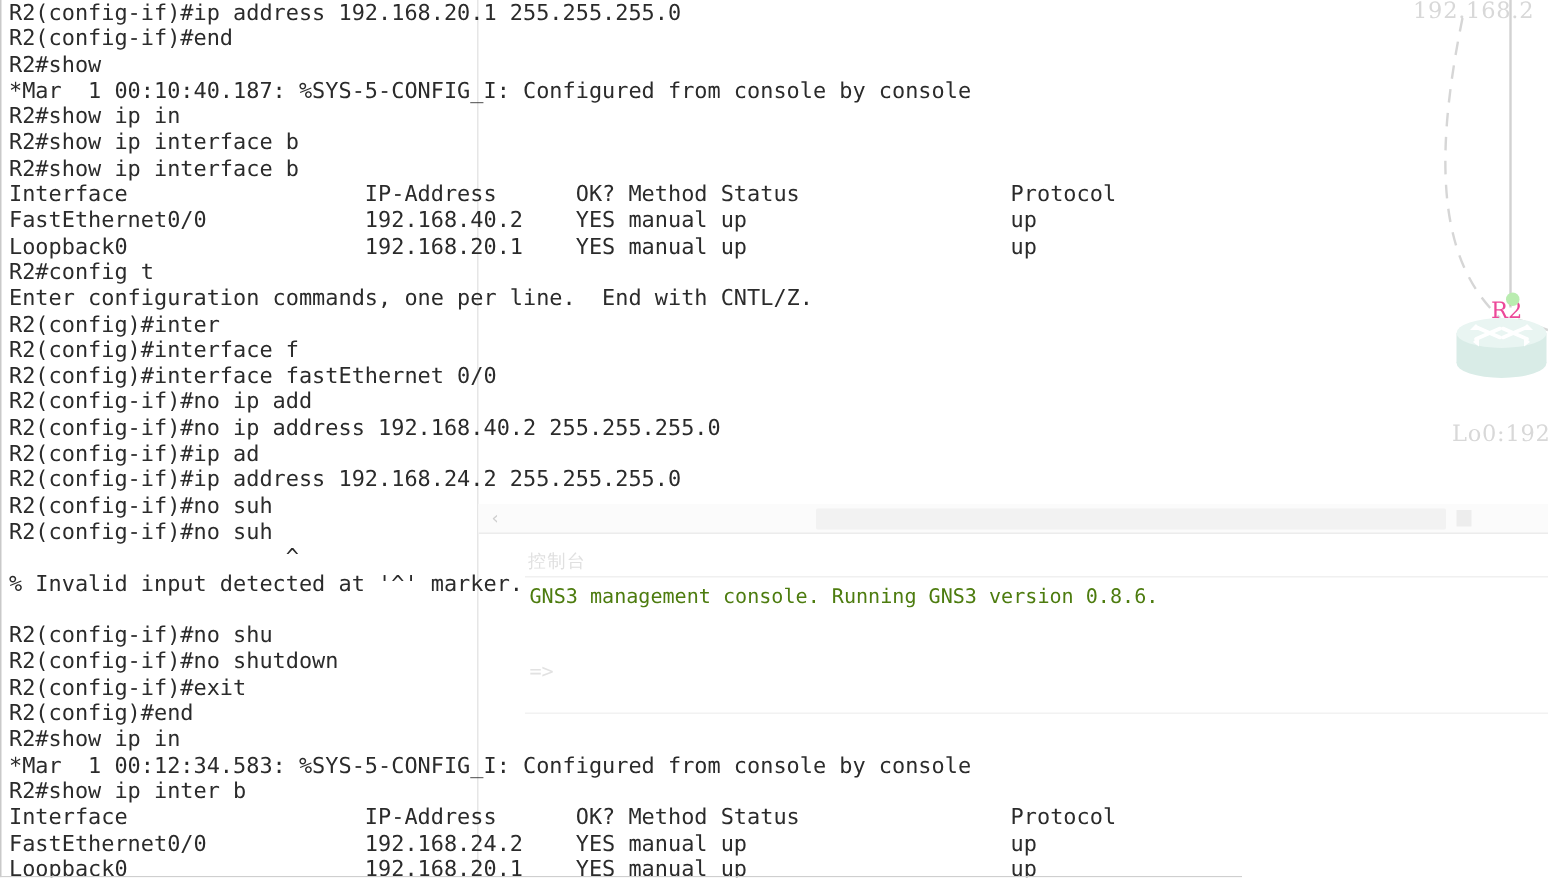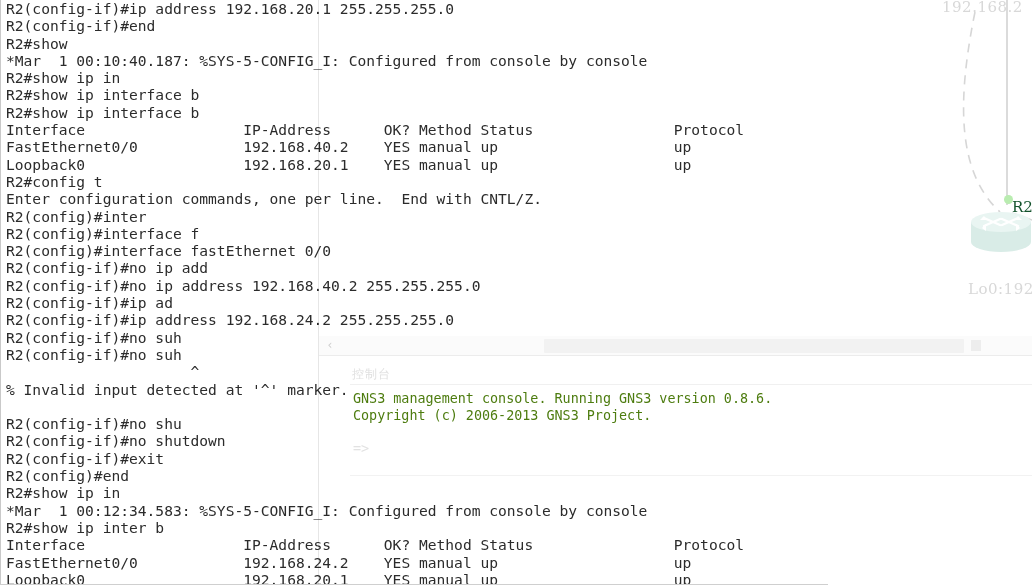--- a/index.html
+++ b/index.html
@@ -36,24 +36,23 @@
     top: -2px;
   }
   #topo-label-lo {
     left: 968px;
     top: 280px;
   }
   #router-name {
     position: absolute;
     left: 994px;
     top: 198px;
-    color: #14532d;
+    color: #ec4899;
     font-family: "DejaVu Serif", "Liberation Serif", serif;
     font-size: 15px;
-    margin-left: 18px;
   }
   #router-icon {
     position: absolute;
     left: 968px;
     top: 208px;
     width: 66px;
     height: 46px;
   }
   #status-dot {
     position: absolute;
@@ -248,21 +247,21 @@
       <polygon points="50,8 54,12 47,12"></polygon>
     </g>
   </svg>
 </div>
 
 <div id="panel-divider"></div>
 
 <div id="gns3-panel">
   <div id="console-tab-label">控制台</div>
   <div id="console-sep"></div>
-  <div id="console-body"><span>GNS3 management console. Running GNS3 version 0.8.6.</span><br><span>Copyright (c) 2006-2013 GNS3 Project.</span></div>
+  <div id="console-body"><span>GNS3 management console. Running GNS3 version 0.8.6.</span><br></div>
   <div id="console-prompt">=&gt;</div>
   <div id="console-bottom-sep"></div>
 </div>
 
 <div id="scrollbar">
   <div id="scroll-left-arrow">‹</div>
   <div id="scroll-thumb"></div>
   <div id="scroll-grip"></div>
 </div>
 

